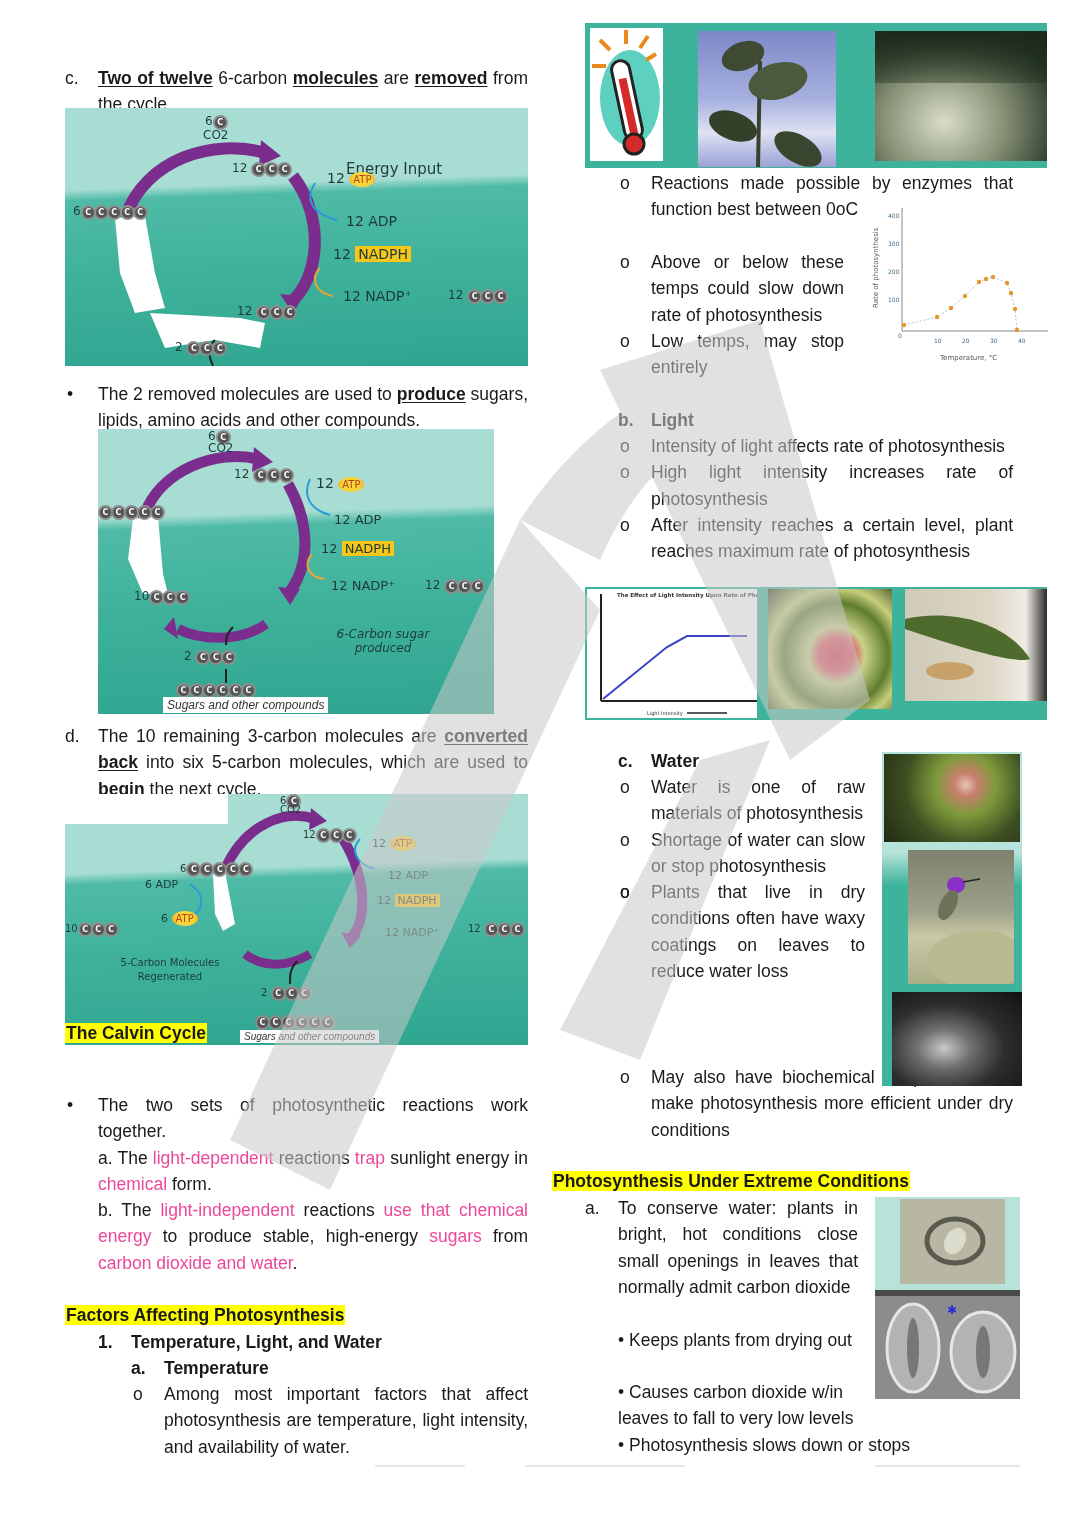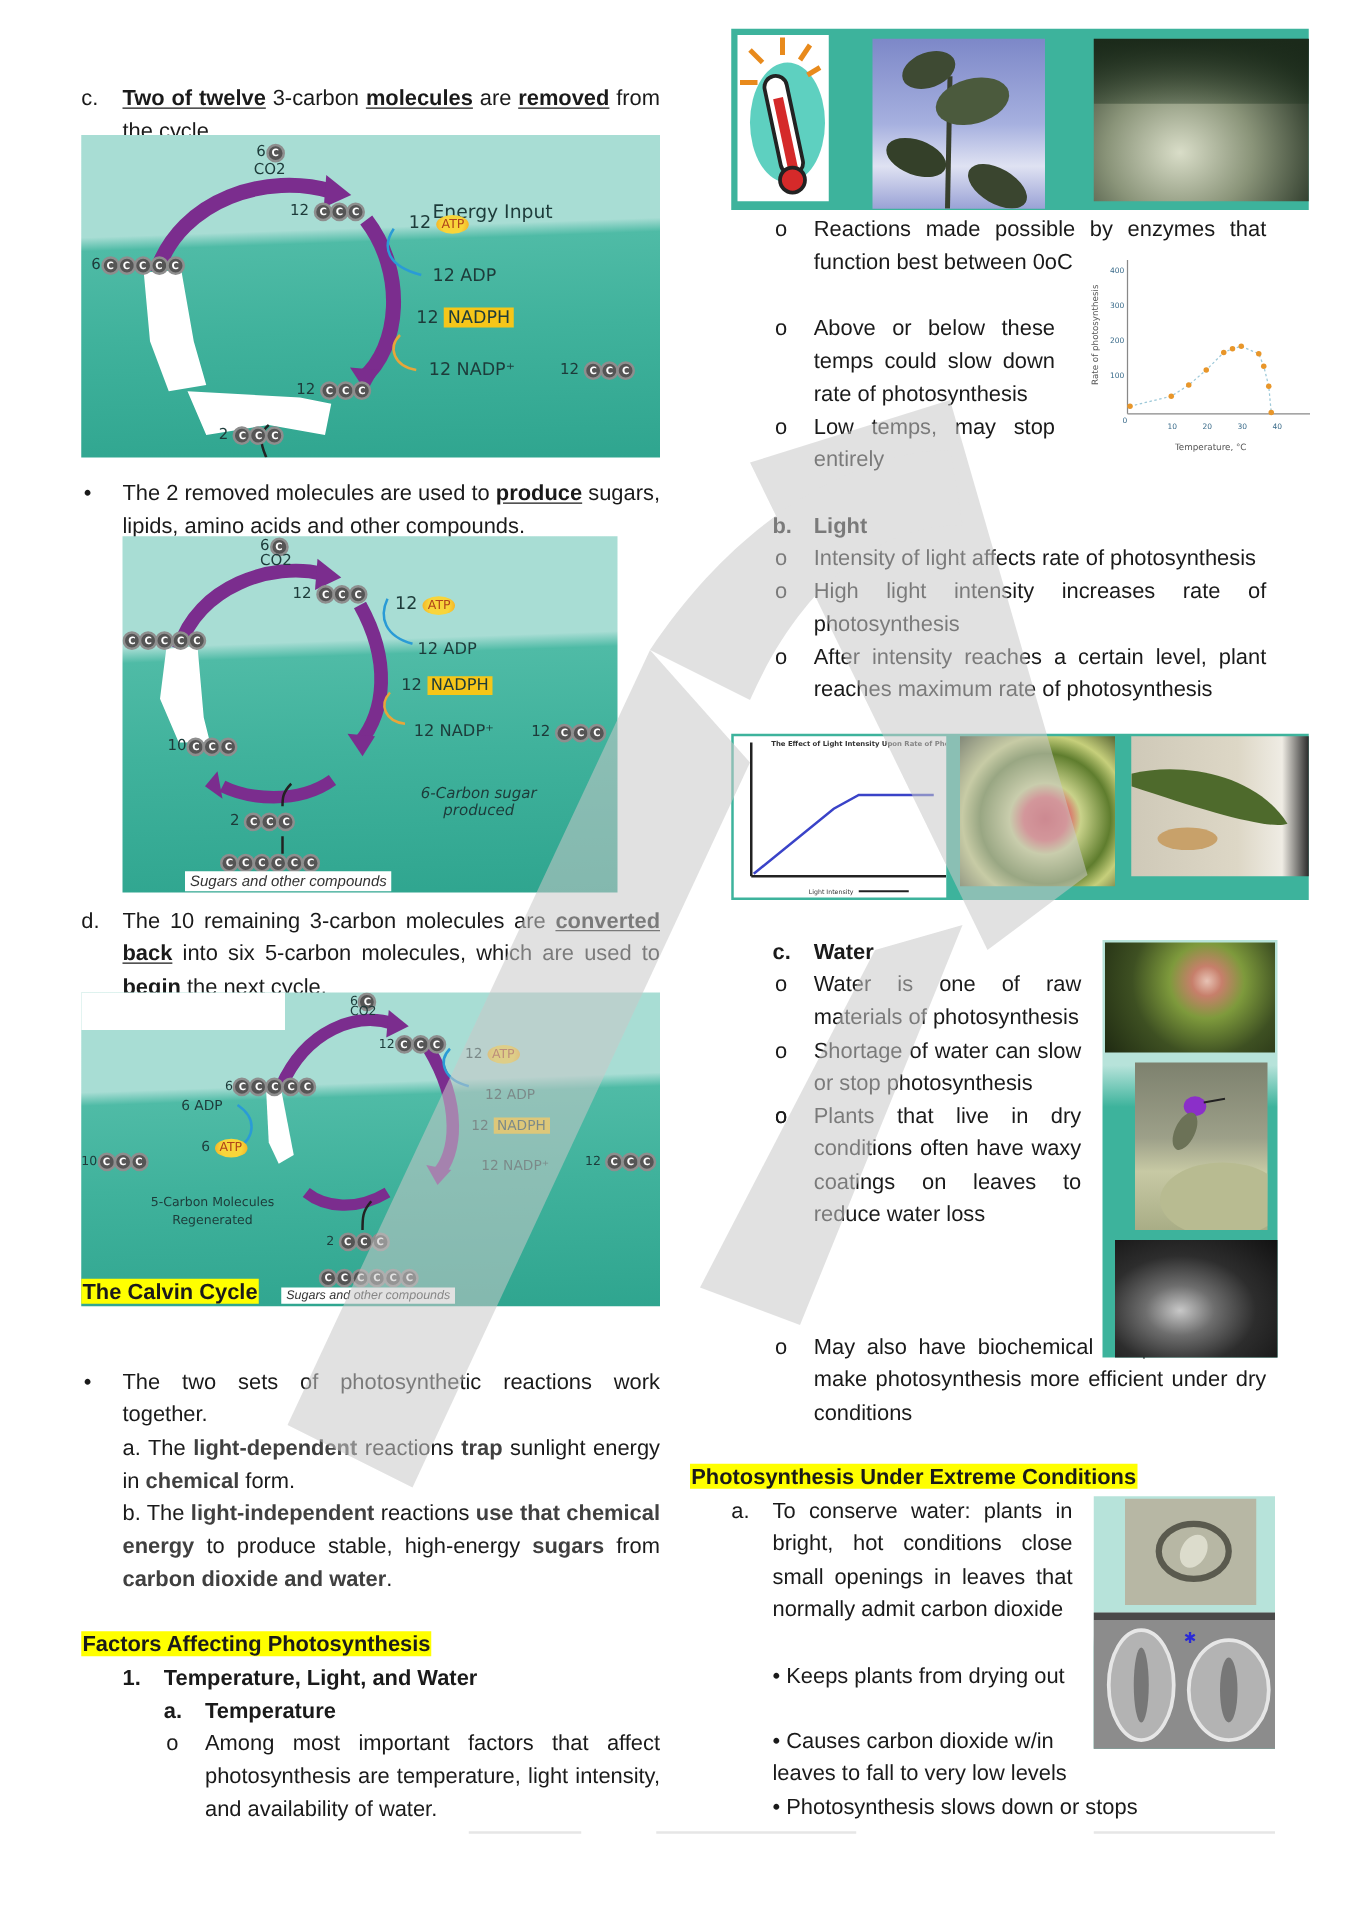--- a/index.html
+++ b/index.html
@@ -4,53 +4,53 @@
 <style>
   * { box-sizing: border-box; margin: 0; padding: 0; }
   html, body { width: 1080px; height: 1527px; background: #ffffff; overflow: hidden; }
   body { position: relative; font-family: "Liberation Sans", "DejaVu Sans", sans-serif; color: #1a1a1a; }
   .abs { position: absolute; }
   .txt { font-size: 17.5px; line-height: 26.3px; }
   .just { text-align: justify; text-align-last: left; }
   .b { font-weight: bold; }
   .u { text-decoration: underline; text-underline-offset: 2px; }
   .hl { background: #ffff00; font-weight: bold; padding: 0 1px; }
-  .orange { color: #404040; font-weight: bold; }
+  .orange { color: #ec4899; font-weight: normal; }
   .marker { position: absolute; left: 0; }
 
   
   .diagram { position: absolute; overflow: hidden;
     background: linear-gradient(178deg, #a8ddd4 0%, #a8ddd4 30%, #4fbba6 34%, #40b29c 60%, #2fa58f 100%); }
   .diagram svg { position: absolute; left: 0; top: 0; }
   .dlabel { position: absolute; font-size: 14px; color: #1d3b3a; white-space: nowrap; font-family: "DejaVu Sans", sans-serif; }
   .dlabel.sm { font-size: 12px; }
   .nadph { background: #f6c619; padding: 0 3px; }
   .atp { display: inline-block; background: radial-gradient(circle, #f8d53a 55%, #f4a91e 100%); border-radius: 50%; font-size: 10px; padding: 2px 4px; color: #b0451a; }
   .ccircle { display: inline-block; width: 15px; height: 15px; border-radius: 50%; background: #555; border: 2px solid #8e8e8e; color: #fff; font-size: 8px; text-align: center; line-height: 11px; font-weight: bold; margin-right: -2px; }
-  .sugars-box { position: absolute; background: #ffffff; font-size: 12px; color: #333; padding: 1px 4px; font-style: italic; white-space: nowrap; }
+  .sugars-box { position: absolute; background: #ffffff; font-size: 12px; color: #333; padding: 1px 4px; font-style: italic; white-space: nowrap; margin-left: 15px; }
 
   
   .photo { position: absolute; overflow: hidden; }
   .teal-frame { position: absolute; background: #3db39c; }
 
   .watermark { position: absolute; pointer-events: none; }
 </style>
 </head>
 <body>
 
 <svg class="watermark" width="1080" height="1527" style="left:0;top:0;z-index:5;opacity:0.55">
   <path d="M230 1140 L520 520 L600 610 L330 1190 Z" fill="#c9c9c9"></path>
   <path d="M600 370 L760 320 L870 700 L790 760 Z" fill="#c9c9c9"></path>
   <path d="M520 520 C 600 400, 700 360, 760 360 L770 420 C 700 420, 640 470, 600 560 Z" fill="#c9c9c9"></path>
   <path d="M700 760 L770 740 L640 1060 L560 1030 Z" fill="#c9c9c9"></path>
 </svg>
 
 <div class="abs txt just" style="left:65px;top:65px;width:463px;padding-left:33px;">
   <span class="marker">c.</span>
-  <span class="b u">Two of twelve</span><span> 3-carbon </span><span class="b u">molecules</span><span> are </span><span class="b u">removed</span><span> from the cycle.</span>
+  <span class="b u">Two of twelve</span><span> 6-carbon </span><span class="b u">molecules</span><span> are </span><span class="b u">removed</span><span> from the cycle.</span>
 </div>
 
 <div class="diagram" style="left:65px;top:108px;width:463px;height:258px;">
   <svg width="463" height="258">
     <path d="M60 110 C 80 50, 150 30, 200 45" stroke="#7b2d8e" stroke-width="12" fill="none"></path>
     <polygon points="196,32 216,48 194,58" fill="#7b2d8e"></polygon>
     <path d="M228 68 C 260 110, 255 170, 225 195" stroke="#7b2d8e" stroke-width="12" fill="none"></path>
     <polygon points="215,186 228,206 238,188" fill="#7b2d8e"></polygon>
     <path d="M250 75 C 240 90, 245 105, 272 112" stroke="#2a9bd6" stroke-width="2" fill="none"></path>
     <path d="M255 160 C 245 170, 250 185, 268 188" stroke="#e8a63a" stroke-width="2" fill="none"></path>

